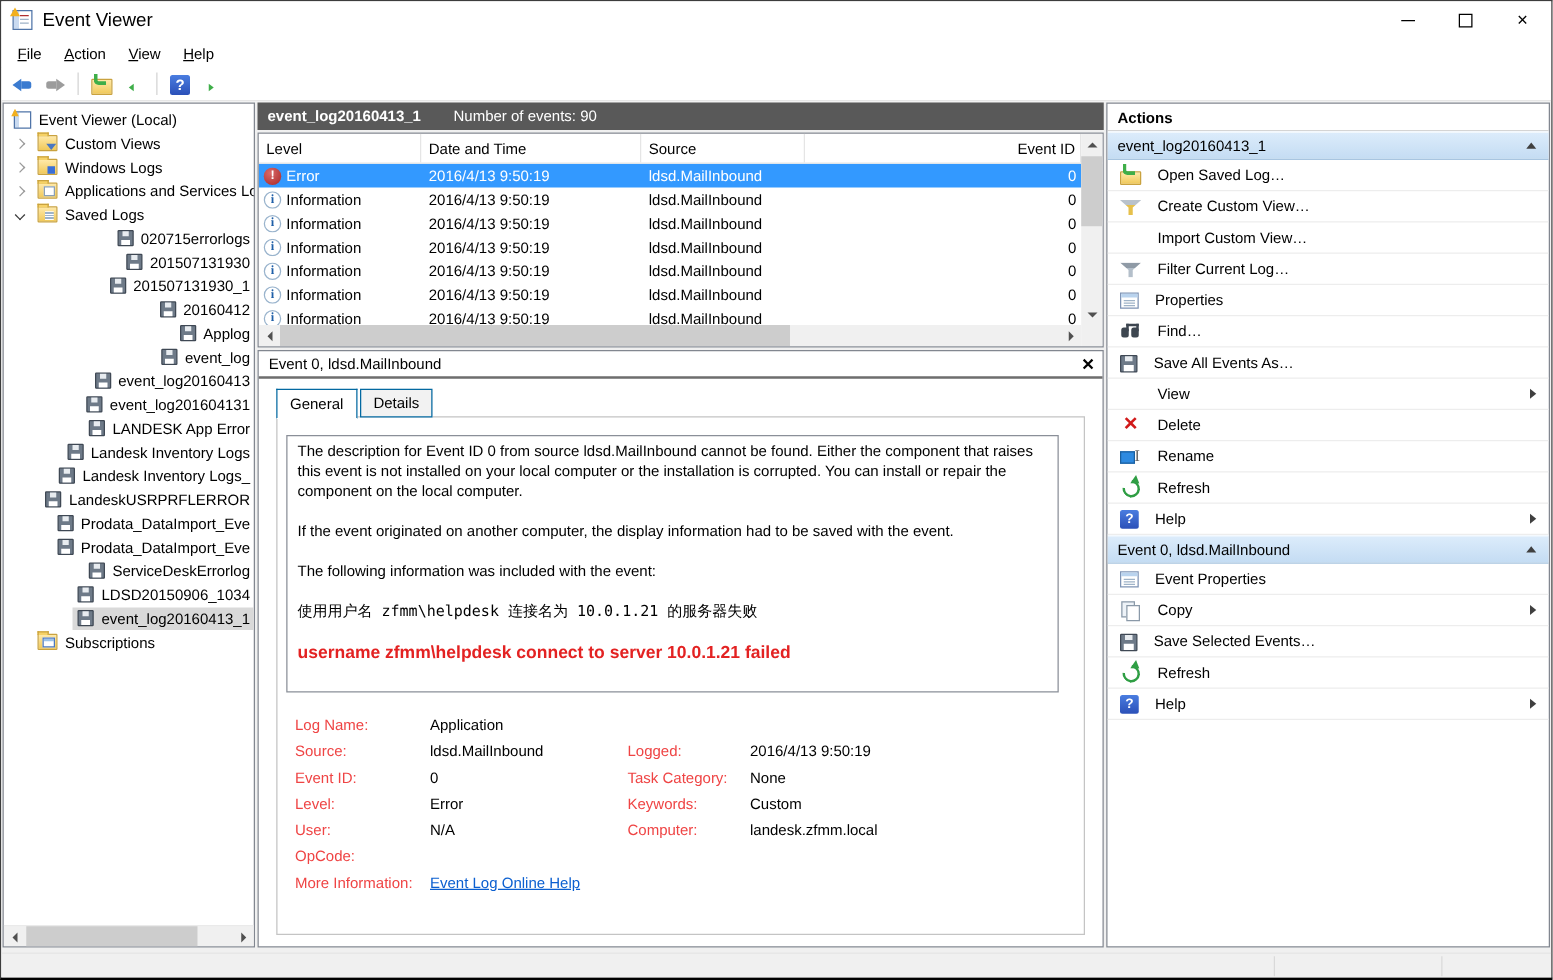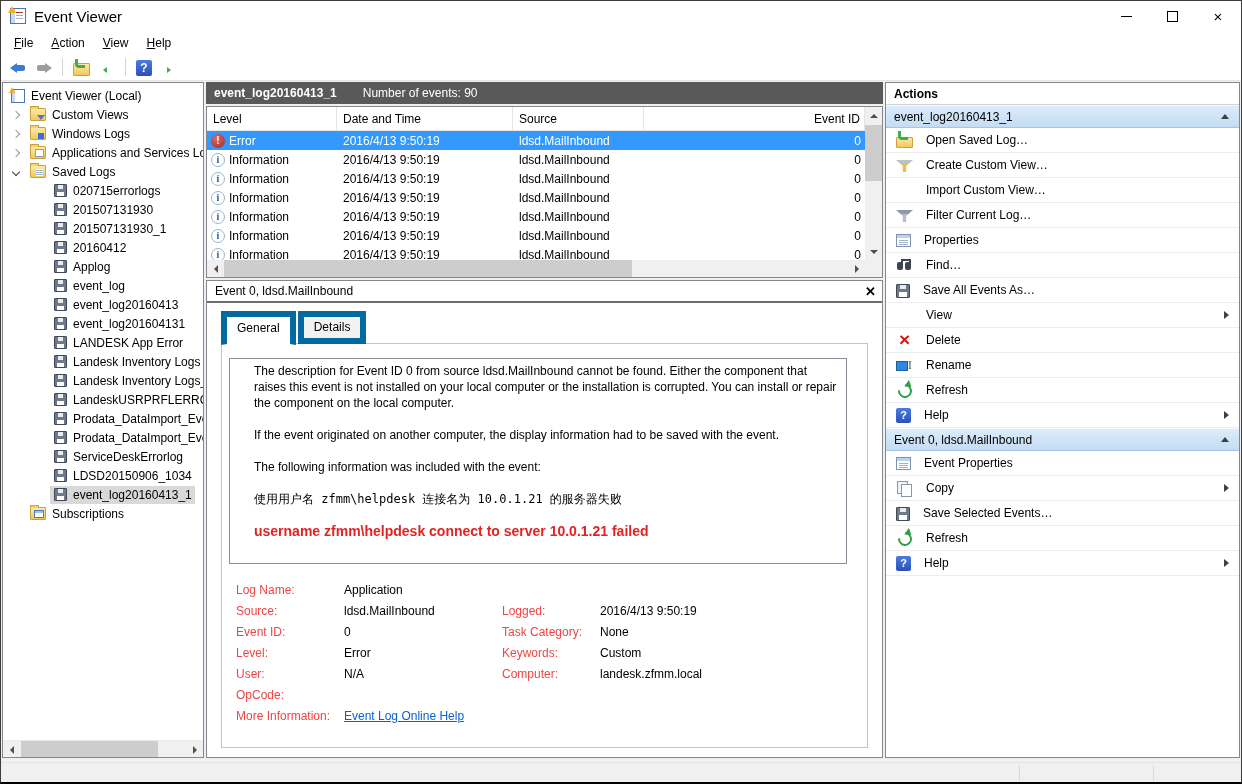--- a/index.html
+++ b/index.html
@@ -42,21 +42,21 @@
   
   .main{flex:1;display:flex;background:#f0f0f0;padding:1px 1px 4px 1px;gap:2px;min-height:0;}
   .pane{background:#fff;border:1px solid #828790;}
 
   
   .tree-pane{width:202px;flex:none;display:flex;flex-direction:column;overflow:hidden;}
   .tree{flex:1;overflow:hidden;padding-top:3px;}
   .tree-item{height:19px;display:flex;align-items:center;white-space:nowrap;cursor:default;}
   .tree-item[data-indent="0"]{padding-left:5px;align-items:center;}
   .tree-item[data-indent="1"]{padding-left:8px;}
-  .tree-item[data-indent="2"]{padding-left:47px;}
+  .tree-item[data-indent="2"]{padding-left:47px;justify-content:flex-end;}
   .chev{width:6px;height:6px;border-right:1px solid #9a9a9a;border-bottom:1px solid #9a9a9a;margin:0 8px 0 2px;flex:none;visibility:hidden;}
   .tree-item[data-chev="right"] .chev{visibility:visible;transform:rotate(-45deg);}
   .tree-item[data-chev="down"] .chev{visibility:visible;transform:rotate(45deg);border-color:#3c3c3c;}
   .tree-item .inner{display:flex;align-items:center;height:18px;padding:0 3px;}
   .tree-item.selected .inner{background:#d9d9d9;}
   .t-ico{width:16px;height:13px;margin-right:6px;position:relative;flex:none;}
   .t-ico[data-icon="app"]{width:14px;height:14px;border:1px solid #4f74a8;background:linear-gradient(90deg,#c9daf0 0 3px,#fff 3px);}
   .t-ico[data-icon="app"]::before{content:"";position:absolute;top:-3px;left:-3px;border-left:3px solid transparent;border-right:3px solid transparent;border-bottom:6px solid #f2b01e;}
   .t-ico[data-icon^="folder"]{background:linear-gradient(#ffe9a8,#f0c95a);border:1px solid #c9a23f;border-radius:1px;}
   .t-ico[data-icon^="folder"]::before{content:"";position:absolute;top:-3px;left:-1px;width:7px;height:2px;background:#f6d267;border:1px solid #c9a23f;border-bottom:none;}
@@ -109,25 +109,25 @@
   .lv-hscroll .thumb{position:absolute;left:17px;top:0;height:17px;width:62%;background:#cdcdcd;}
   .lv-hscroll .sa.left{left:0;}
   .lv-hscroll .sa.right{right:0;}
   .lv-corner{position:absolute;right:0;bottom:0;width:17px;height:17px;background:#f0f0f0;}
 
   
   .detail{flex:1;margin-top:2px;display:flex;flex-direction:column;min-height:0;}
   .d-title{height:22px;flex:none;display:flex;align-items:center;padding:0 6px 0 8px;border-bottom:2px solid #6e6e6e;}
   .d-close{margin-left:auto;font-size:13px;font-weight:bold;line-height:1;}
   .d-tabs{flex:none;display:flex;padding:8px 0 0 14px;position:relative;z-index:2;}
-  .tab{padding:3px 10px 4px;border:6px solid #0369a1;background:#f2f2f2;margin-right:2px;}
+  .tab{padding:3px 10px 4px;border:1px solid #0369a1;background:#f2f2f2;margin-right:2px;}
   .tab.active{background:#fff;border-bottom:1px solid #fff;margin-bottom:-1px;padding-top:4px;}
   .tabbox{flex:1;margin:0 14px 8px 14px;border:1px solid #c4c4c4;background:#fff;position:relative;top:-1px;padding:14px 20px 0 7px;min-height:0;overflow:hidden;}
   .descbox{border:1px solid #8a8f98;height:206px;padding:4px 8px;line-height:16px;overflow:hidden;}
-  .descbox p{margin:0 0 16px 16px;}
+  .descbox p{margin:0 0 16px 0;}
   .desc-cn{font-family:"DejaVu Sans Mono",monospace;font-size:12px;}
   .desc-red{color:#e32222;font-weight:bold;font-size:14px;margin-left:20px;}
   .fields{margin:18px 0 0 7px;display:grid;grid-template-columns:108px 158px 98px auto;row-gap:5px;line-height:16px;}
   .fields .lbl{color:#ef4444;}
   .link{color:#0b5fd0;text-decoration:underline;}
 
   
   .actions-pane{width:355px;flex:none;display:flex;flex-direction:column;overflow:hidden;}
   .a-title{height:22px;flex:none;display:flex;align-items:center;font-weight:bold;padding-left:8px;border-bottom:1px solid #d4d4d4;}
   .a-sec{height:23px;flex:none;display:flex;align-items:center;padding:0 10px 0 8px;background:linear-gradient(#dcecfb,#c4dcf3);border-top:1px solid #f4f9fe;border-bottom:1px solid #a8c5e0;}

